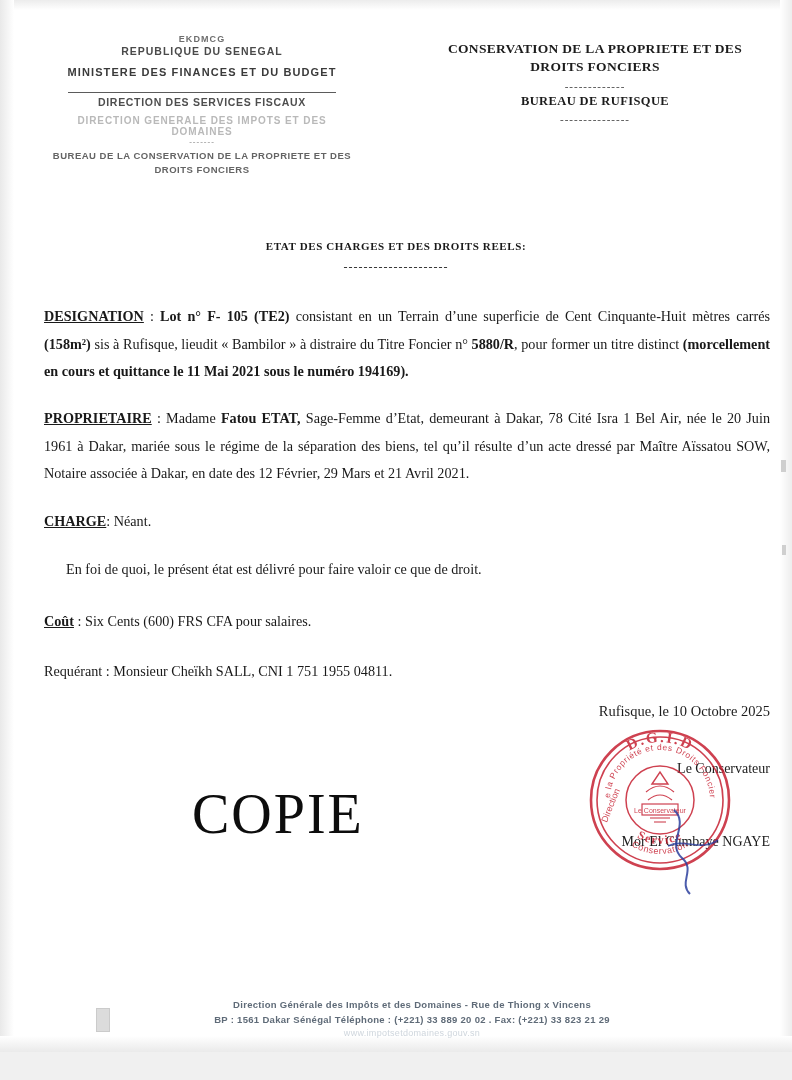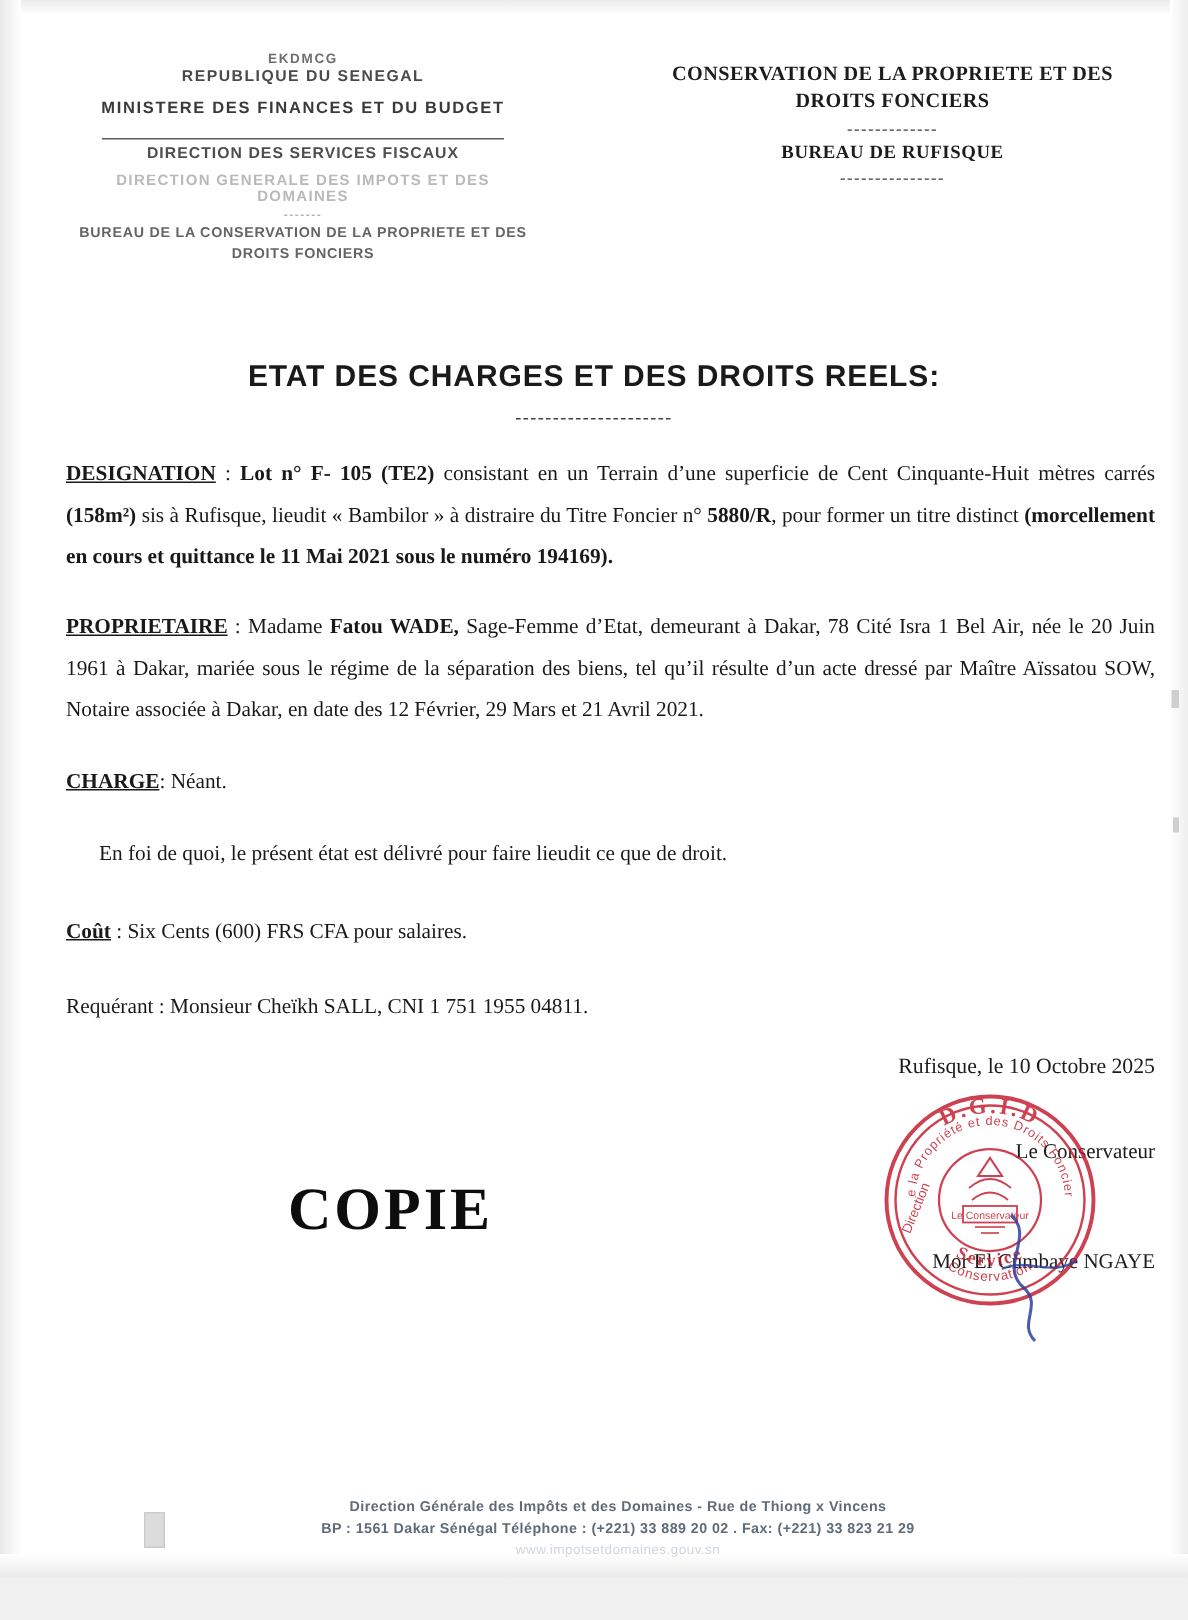--- a/index.html
+++ b/index.html
@@ -129,23 +129,23 @@
 
   
   .doc-title {
     position: absolute;
     left: 0;
     right: 0;
     top: 240px;
     text-align: center;
   }
   .doc-title .t {
-    font-family: Liberation Sans, sans-serif;
-    font-weight: bold;
-    font-size: 20px;
+    font-family: Liberation Serif, serif;
+    font-weight: bold;
+    font-size: 11px;
     letter-spacing: 0.6px;
     color: #1a1a1a;
   }
   .doc-title .u {
     font-size: 12px;
     color: #2c2c2c;
     letter-spacing: 1px;
     margin-top: 8px;
   }
 
@@ -194,22 +194,22 @@
     font-size: 14px;
     color: #1c1c1c;
   }
 
   
   .copie {
     position: absolute;
     left: 192px;
     top: 782px;
     font-family: "Liberation Serif", serif;
-    font-weight: bold;
-    font-size: 40px;
+    font-weight: normal;
+    font-size: 56px;
     letter-spacing: 2px;
     color: #0d0d0d;
   }
 
   
   .stamp {
     position: absolute;
     left: 586px;
     top: 726px;
     width: 148px;
@@ -284,28 +284,28 @@
   <div class="doc-title">
     <div class="t">ETAT DES CHARGES ET DES DROITS REELS:</div>
     <div class="u">---------------------</div>
   </div>
 
   <div class="body-block" id="p-designation">
     <span class="lbl">DESIGNATION</span><span> : </span><span class="b">Lot n° F- 105 (TE2)</span><span> consistant en un Terrain d’une superficie de Cent Cinquante-Huit mètres carrés </span><span class="b">(158m²)</span><span> sis à Rufisque, lieudit « Bambilor » à distraire du Titre Foncier n° </span><span class="b">5880/R</span><span>, pour former un titre distinct </span><span class="b">(morcellement en cours et quittance le 11 Mai 2021 sous le numéro 194169).</span>
   </div>
 
   <div class="body-block" id="p-proprietaire">
-    <span class="lbl">PROPRIETAIRE</span><span> : Madame </span><span class="b">Fatou WADE,</span><span> Sage-Femme d’Etat, demeurant à Dakar, 78 Cité Isra 1 Bel Air, née le 20 Juin 1961 à Dakar, mariée sous le régime de la séparation des biens, tel qu’il résulte d’un acte dressé par Maître Aïssatou SOW, Notaire associée à Dakar, en date des 12 Février, 29 Mars et 21 Avril 2021.</span>
+    <span class="lbl">PROPRIETAIRE</span><span> : Madame </span><span class="b">Fatou ETAT,</span><span> Sage-Femme d’Etat, demeurant à Dakar, 78 Cité Isra 1 Bel Air, née le 20 Juin 1961 à Dakar, mariée sous le régime de la séparation des biens, tel qu’il résulte d’un acte dressé par Maître Aïssatou SOW, Notaire associée à Dakar, en date des 12 Février, 29 Mars et 21 Avril 2021.</span>
   </div>
 
   <div class="body-block" id="p-charge">
     <span class="lbl">CHARGE</span><span>: Néant.</span>
   </div>
 
-  <div class="body-block" id="p-foi">En foi de quoi, le présent état est délivré pour faire lieudit ce que de droit.</div>
+  <div class="body-block" id="p-foi">En foi de quoi, le présent état est délivré pour faire valoir ce que de droit.</div>
 
   <div class="body-block" id="p-cout">
     <span class="lbl">Coût</span><span> : Six Cents (600) FRS CFA pour salaires.</span>
   </div>
 
   <div class="body-block" id="p-requerant">Requérant : Monsieur Cheïkh SALL, CNI 1 751 1955 04811.</div>
 
   <div class="sig-place">Rufisque, le 10 Octobre 2025</div>
   <div class="sig-role">Le Conservateur</div>
   <div class="sig-name">Mor El Cumbaye NGAYE</div>

